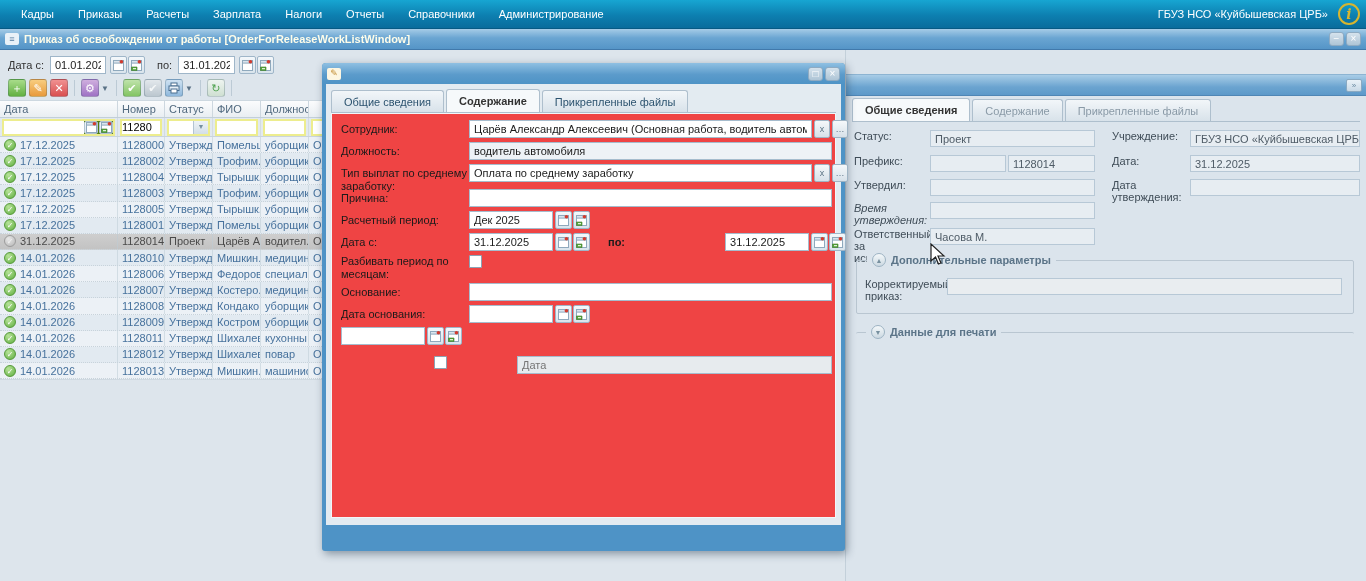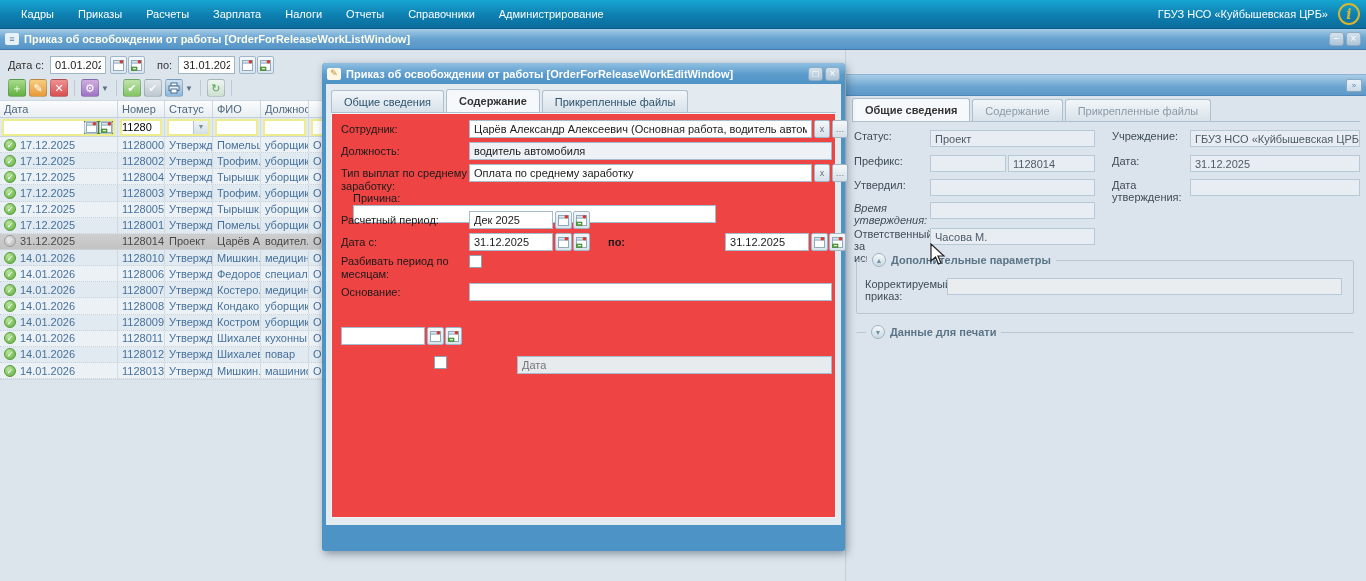--- a/index.html
+++ b/index.html
@@ -562,21 +562,20 @@
           <span class="ftoggle">▼</span>
           <span>Данные для печати</span>
         </div>
       </div>
     </div>
   </div>
 
   <div class="modal">
     <div class="m-titlebar">
       <span class="m-icon">✎</span>
-      <span class="m-title">Приказ об освобождении от работы [OrderForReleaseWorkEditWindow]</span>
       <span class="winbtns">
         <span class="wbtn">□</span>
         <span class="wbtn">×</span>
       </span>
     </div>
     <div class="m-inner">
       <div class="tabs m-tabs">
         <div class="tab dark">Общие сведения</div>
         <div class="tab active">Содержание</div>
         <div class="tab dark">Прикрепленные файлы</div>
@@ -595,21 +594,21 @@
           <input class="minput ro" style="width: 363px;" readonly="" value="водитель автомобиля">
         </div>
 
         <div class="m-row" style="left:9px; top:50px;">
           <span class="mlabel" style="width:128px; padding-top:3px;">Тип выплат по среднему заработку:</span>
           <input class="minput" style="width: 343px;" value="Оплата по среднему заработку">
           <span class="sqbtn">x</span>
           <span class="sqbtn">…</span>
         </div>
 
-        <div class="m-row" style="left:21px; top:75px;flex-direction:column;">
+        <div class="m-row" style="left:9px; top:75px;">
           <span class="mlabel" style="width:128px; padding-top:3px;">Причина:</span>
           <input class="minput" style="width: 363px;" value="">
         </div>
 
         <div class="m-row" style="left:9px; top:97px;">
           <span class="mlabel" style="width:128px; padding-top:3px;">Расчетный период:</span>
           <input class="minput" style="width: 84px;" value="Дек 2025">
           <span class="calpair" style="margin-left:2px">
               <span class="calbtn">
                 <svg width="11" height="12" viewBox="0 0 11 12">
@@ -676,20 +675,42 @@
         <div class="m-row" style="left:9px; top:141px;">
           <span class="mlabel" style="width:128px;">Разбивать период по месяцам:</span>
           <span class="checkbox"></span>
         </div>
 
         <div class="m-row" style="left:9px; top:169px;">
           <span class="mlabel" style="width:128px; padding-top:3px;">Основание:</span>
           <input class="minput" style="width: 363px;" value="">
         </div>
 
+        <div class="m-row" style="left:9px; top:191px;">
+          <span class="mlabel" style="width:128px; padding-top:3px;">Дата основания:</span>
+          <input class="minput" style="width: 84px;" value="">
+          <span class="calpair" style="margin-left:2px">
+              <span class="calbtn">
+                <svg width="11" height="12" viewBox="0 0 11 12">
+                  <rect x="0.5" y="1.5" width="10" height="10" fill="#fff" stroke="#8fa9bd"></rect>
+                  <rect x="0.5" y="1.5" width="10" height="2.6" fill="#d9e4ed" stroke="#8fa9bd"></rect>
+                  <circle cx="8.4" cy="2.8" r="1.8" fill="#d23b2f"></circle>
+                </svg>
+              </span>
+              <span class="calbtn">
+                <svg width="11" height="12" viewBox="0 0 11 12">
+                  <rect x="0.5" y="1.5" width="10" height="10" fill="#fff" stroke="#8fa9bd"></rect>
+                  <rect x="0.5" y="1.5" width="10" height="2.6" fill="#d9e4ed" stroke="#8fa9bd"></rect>
+                  <circle cx="8.4" cy="2.8" r="1.8" fill="#d23b2f"></circle>
+                  <polygon points="0.5,11.5 6,11.5 6,8 0.5,8" fill="#57a63c" stroke="#3e7d2a" stroke-width="0.6"></polygon>
+                  <polyline points="2,9.7 5,9.7" stroke="#fff" stroke-width="1"></polyline>
+                </svg>
+              </span>
+            </span>
+        </div>
 
         <div class="m-row" style="left:9px; top:213px;">
           <input class="minput" style="width: 84px;" value="">
           <span class="calpair" style="margin-left:2px">
               <span class="calbtn">
                 <svg width="11" height="12" viewBox="0 0 11 12">
                   <rect x="0.5" y="1.5" width="10" height="10" fill="#fff" stroke="#8fa9bd"></rect>
                   <rect x="0.5" y="1.5" width="10" height="2.6" fill="#d9e4ed" stroke="#8fa9bd"></rect>
                   <circle cx="8.4" cy="2.8" r="1.8" fill="#d23b2f"></circle>
                 </svg>

